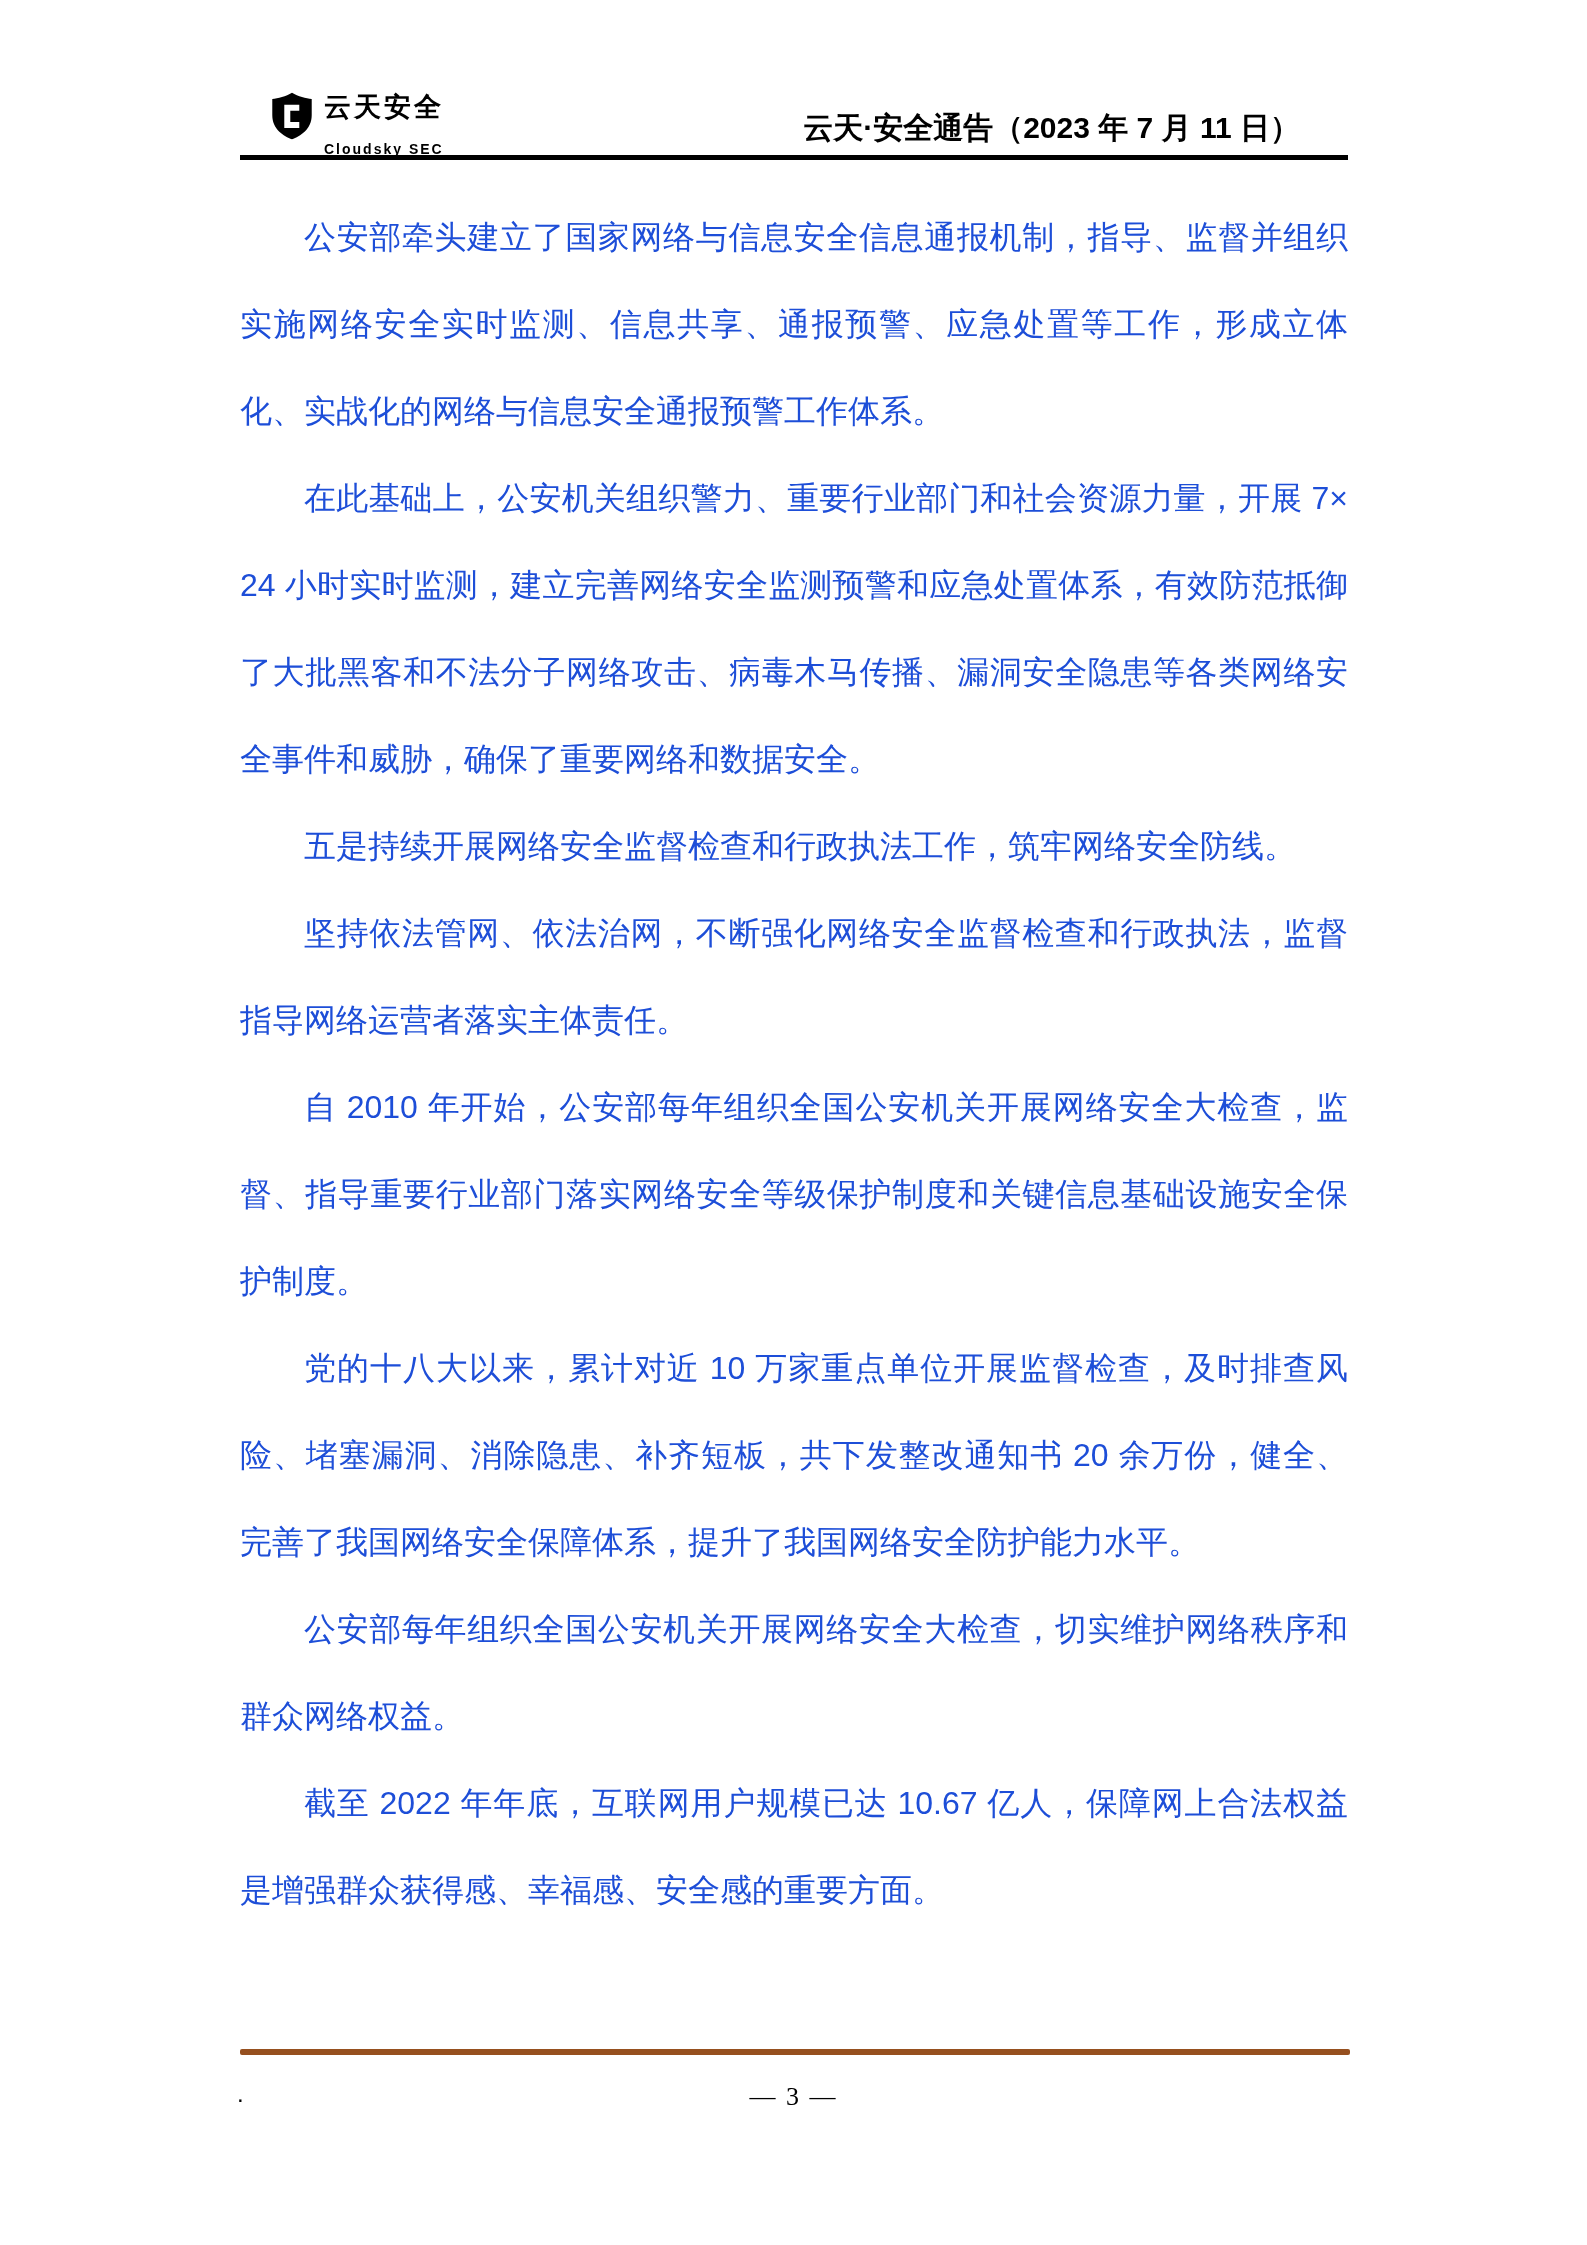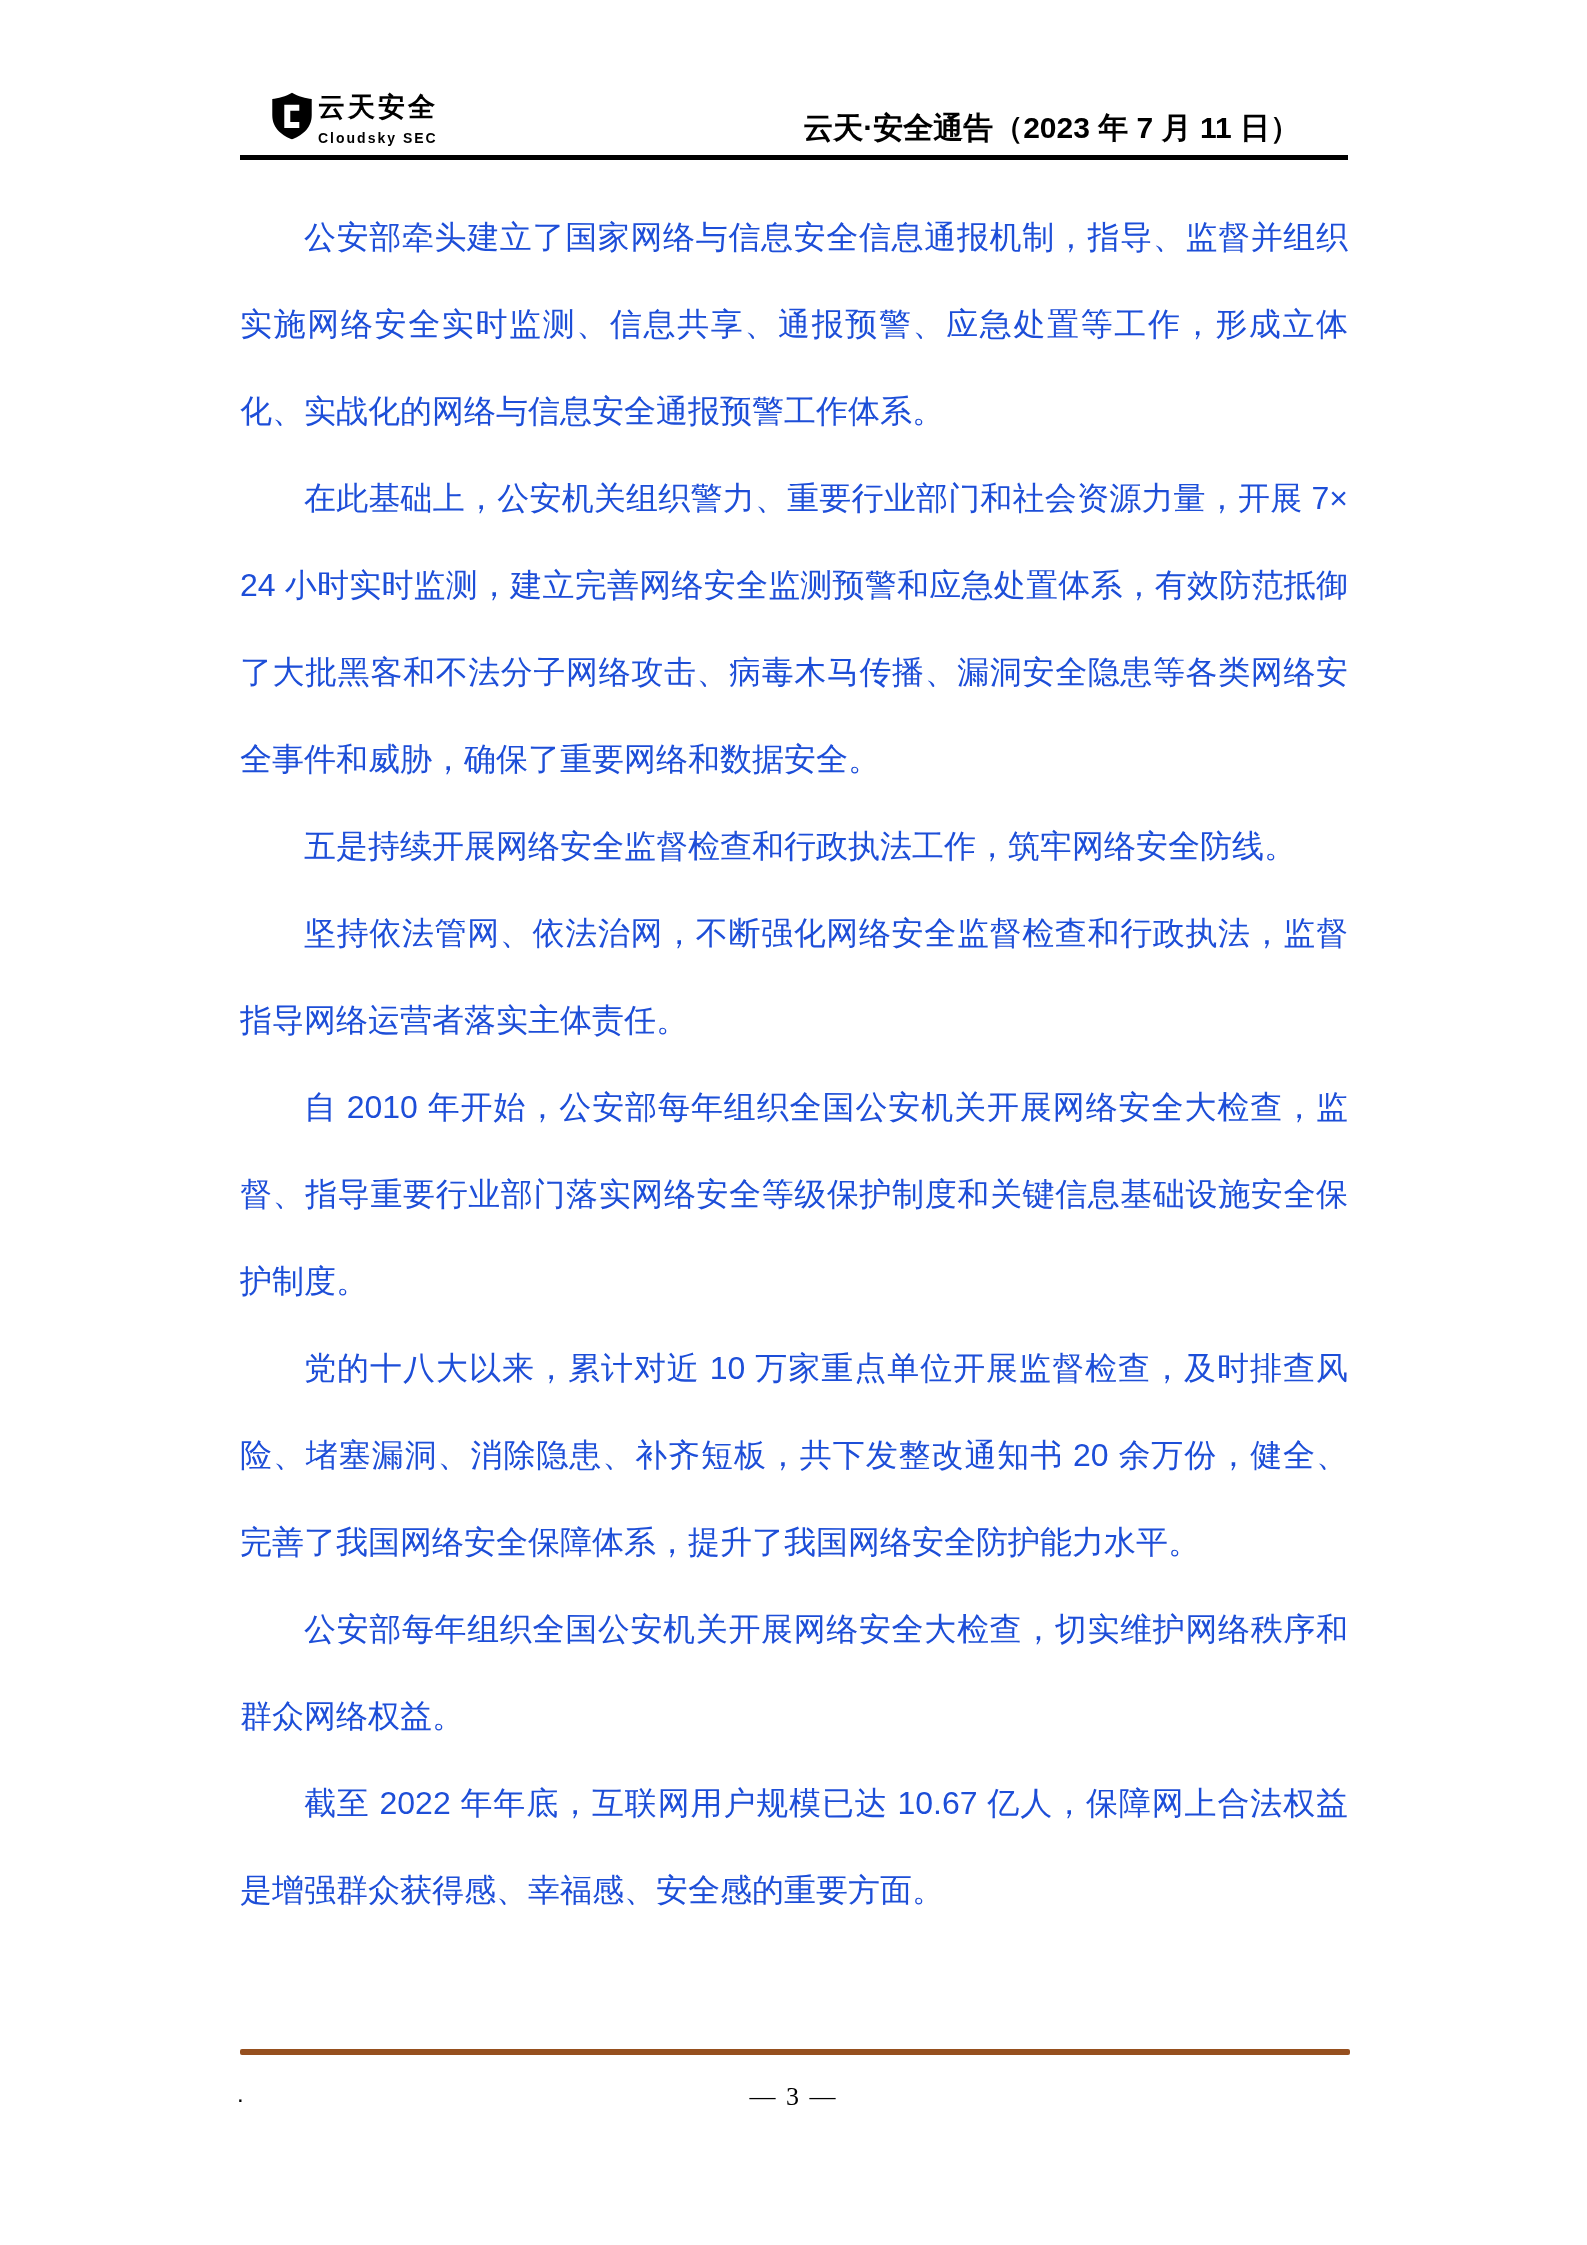--- a/index.html
+++ b/index.html
@@ -20,35 +20,35 @@
     top: 88px;
     width: 1108px;
     height: 67px;
   }
   .logo {
     position: absolute;
     left: 30px;
     top: 4px;
     display: flex;
     align-items: flex-start;
-    gap: 4px;
+    gap: 10px;
   }
   .logo-text { display: flex; flex-direction: column; }
   .brand-zh {
     font-size: 27px;
     font-weight: bold;
     letter-spacing: 3px;
     line-height: 30px;
   }
   .brand-en {
     font-size: 14px;
     font-weight: bold;
     letter-spacing: 2px;
     line-height: 17px;
-    margin-top: 8px;
+    margin-top: 19px;
   }
   .header-title {
     position: absolute;
     right: 48px;
     bottom: 6px;
     font-size: 30px;
     font-weight: bold;
     white-space: nowrap;
     margin-top: 40px;
   }

